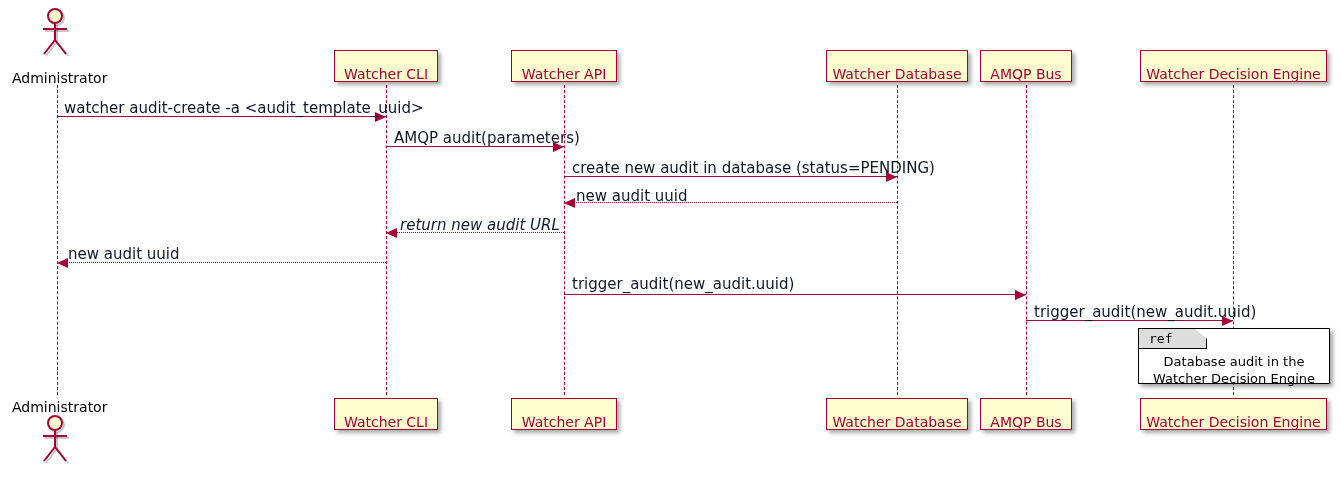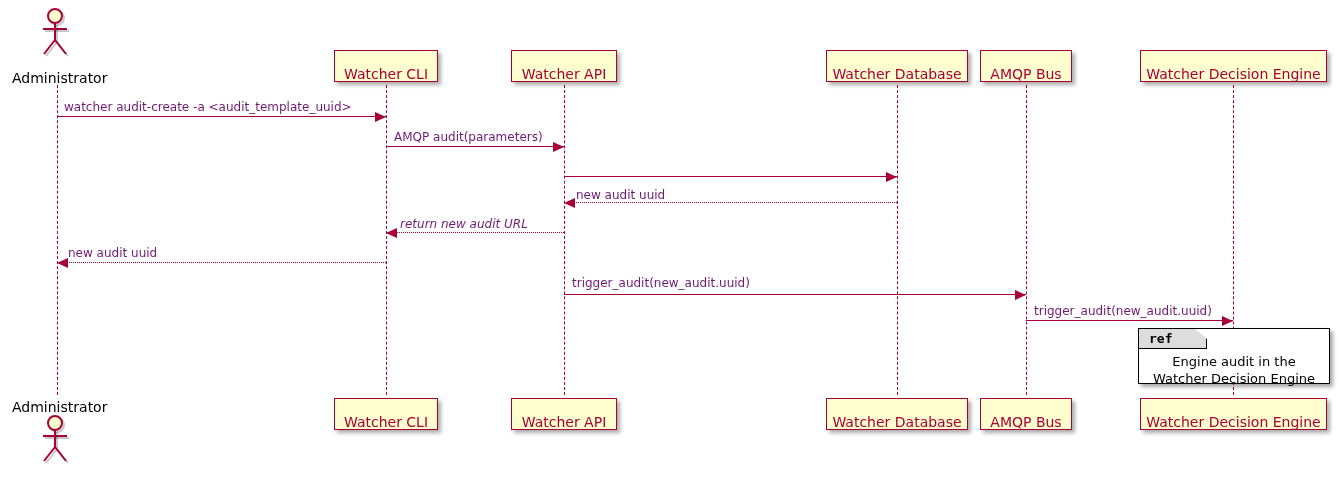--- a/index.html
+++ b/index.html
@@ -75,22 +75,22 @@
     border-bottom: 5px solid transparent;
     border-left: 11px solid #A80036;
   }
   .arrowhead.left {
     border-top: 5px solid transparent;
     border-bottom: 5px solid transparent;
     border-right: 11px solid #A80036;
   }
   .msg-label {
     position: absolute;
-    font-size: 12px;
-    color: #701a75;
+    font-size: 15px;
+    color: #0f172a;
     white-space: nowrap;
     line-height: 1;
   }
   
   .ref-box {
     position: absolute;
     box-sizing: border-box;
     background: #FFFFFF;
     border: 1.5px solid #000000;
     box-shadow: 3px 3px 4px rgba(0,0,0,0.35);
@@ -106,21 +106,21 @@
     height: 20px;
     width: 68px;
     -webkit-clip-path: polygon(0 0, 56px 0, 100% 10px, 100% 100%, 0 100%);
     clip-path: polygon(0 0, 56px 0, 100% 10px, 100% 100%, 0 100%);
   }
   .ref-tab-label {
     position: absolute;
     left: 10px;
     top: 3px;
     font-family: "DejaVu Sans Mono", monospace;
-    font-weight: bold;
+    font-weight: normal;
     font-size: 13px;
     color: #000000;
     line-height: 1;
   }
   .ref-body {
     position: absolute;
     left: 0;
     right: 0;
     top: 24px;
     text-align: center;
@@ -204,36 +204,37 @@
       <span>Watcher Decision Engine</span>
     </div>
     <div class="msg-line solid" style="left: 57px; top: 116px; width: 329px;"></div>
     <div class="arrowhead right" style="top: 112px; left: 375px;"></div>
     <div class="msg-label" style="left: 64px; top: 101px;">watcher audit-create -a &lt;audit_template_uuid&gt;</div>
     <div class="msg-line solid" style="left: 386px; top: 146px; width: 178px;"></div>
     <div class="arrowhead right" style="top: 142px; left: 553px;"></div>
     <div class="msg-label" style="left: 394px; top: 131px;">AMQP audit(parameters)</div>
     <div class="msg-line solid" style="left: 564px; top: 176px; width: 333px;"></div>
     <div class="arrowhead right" style="top: 172px; left: 886px;"></div>
+    <div class="msg-label" style="left: 572px; top: 161px;">create new audit in database (status=PENDING)</div>
     <div class="msg-line dotted" style="left: 564px; top: 202px; width: 333px;"></div>
     <div class="arrowhead left" style="top: 198px; left: 564px;"></div>
     <div class="msg-label" style="left: 576px; top: 189px;">new audit uuid</div>
     <div class="msg-line dotted" style="left: 386px; top: 232px; width: 178px;"></div>
     <div class="arrowhead left" style="top: 228px; left: 386px;"></div>
     <div class="msg-label" style="left: 400px; top: 218px; font-style: italic;">return new audit URL</div>
     <div class="msg-line dotted" style="left: 57px; top: 262px; width: 329px;"></div>
     <div class="arrowhead left" style="top: 258px; left: 57px;"></div>
     <div class="msg-label" style="left: 68px; top: 247px;">new audit uuid</div>
     <div class="msg-line solid" style="left: 564px; top: 294px; width: 462px;"></div>
     <div class="arrowhead right" style="top: 290px; left: 1015px;"></div>
     <div class="msg-label" style="left: 572px; top: 277px;">trigger_audit(new_audit.uuid)</div>
     <div class="msg-line solid" style="left: 1026px; top: 320px; width: 207px;"></div>
     <div class="arrowhead right" style="top: 316px; left: 1222px;"></div>
     <div class="msg-label" style="left: 1034px; top: 305px;">trigger_audit(new_audit.uuid)</div>
     <div class="ref-box" style="left: 1138px; top: 328px; width: 192px; height: 56px;">
       <div class="ref-tab"></div>
       <div class="ref-tab-label">ref</div>
       <div class="ref-body">
-        <div>Engine audit in the</div>
+        <div>Database audit in the</div>
         <div>Watcher Decision Engine</div>
       </div>
     </div>
   </div>
 
 </body></html>

